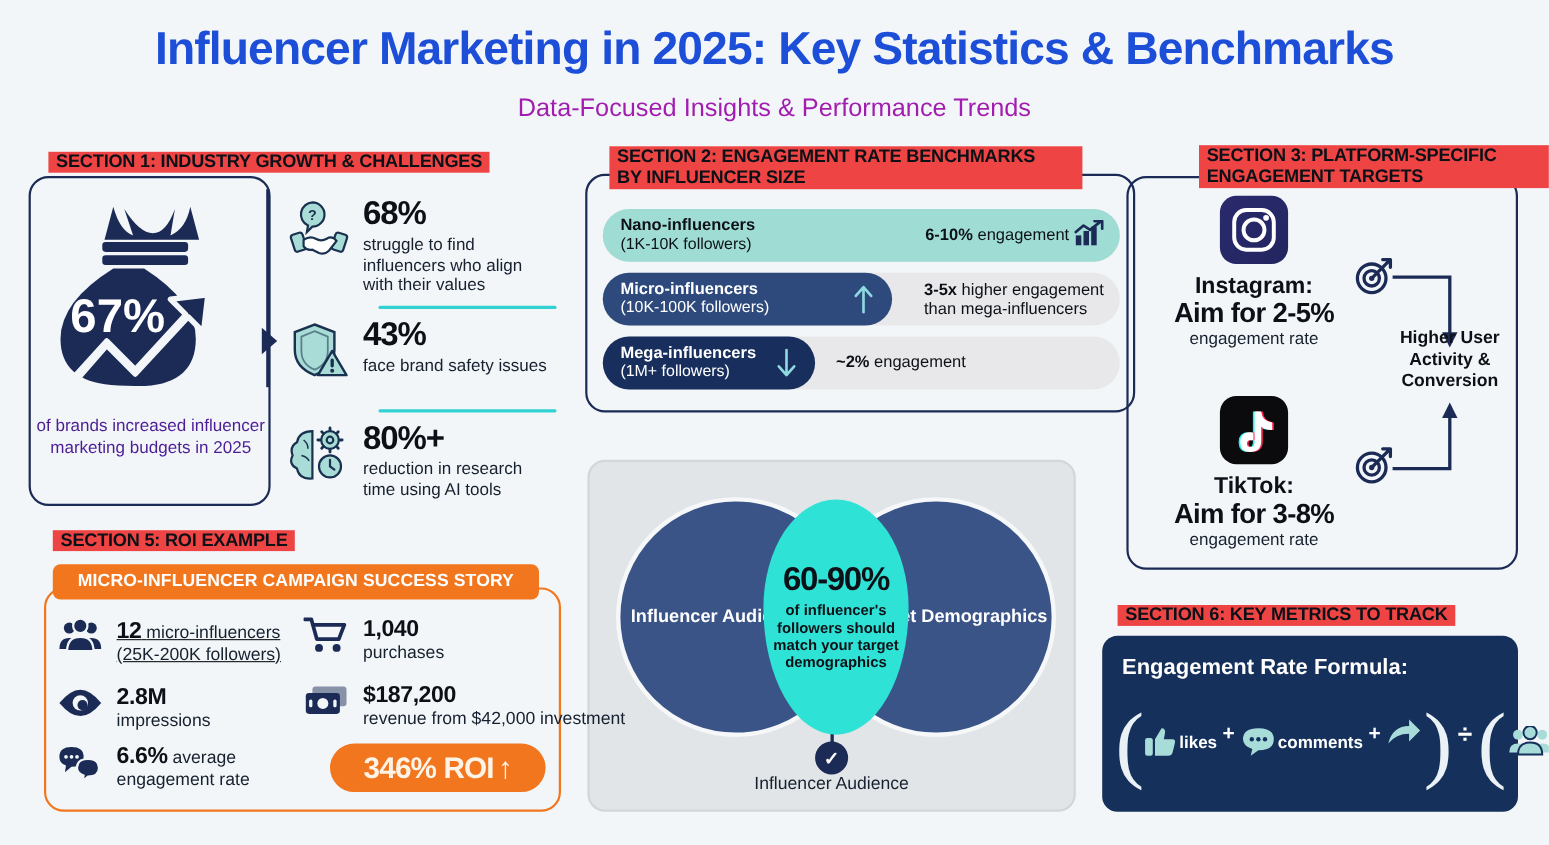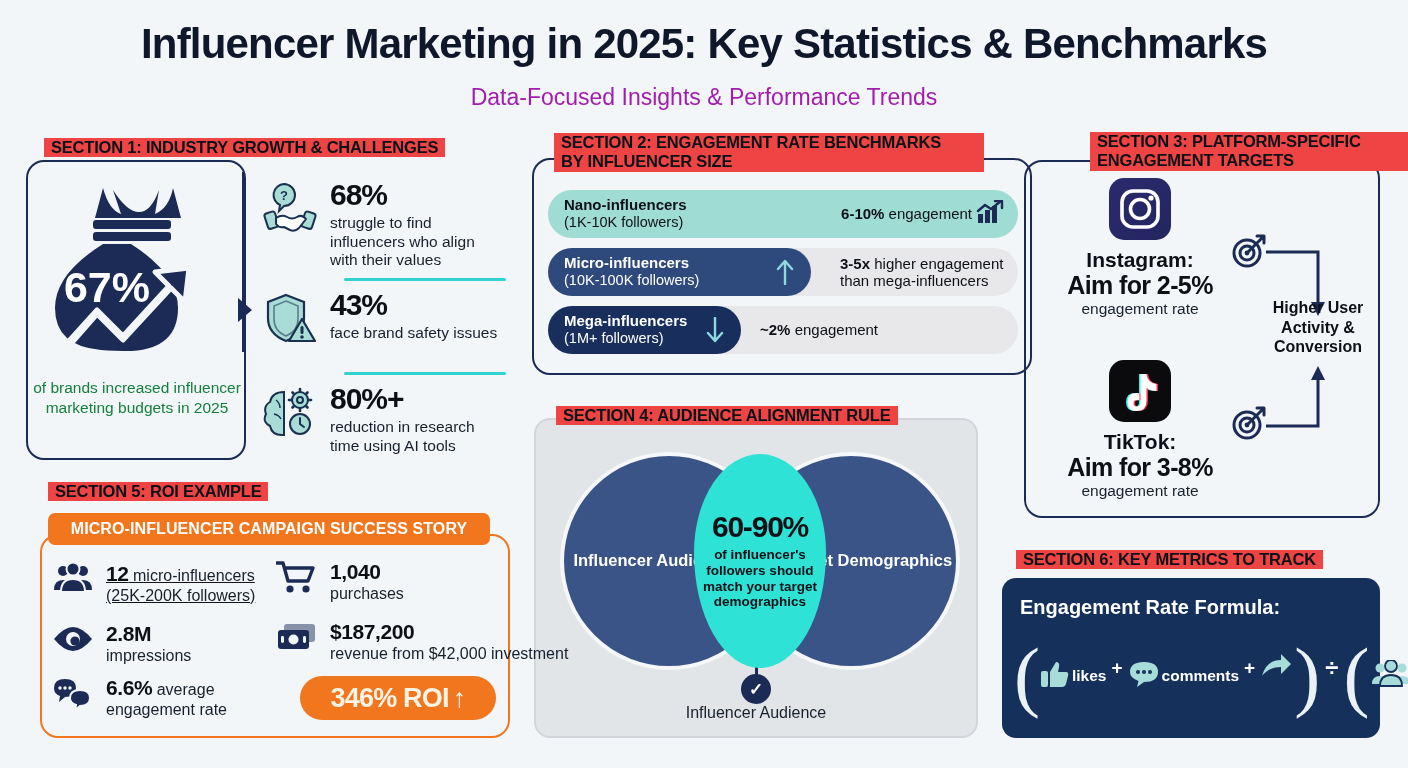--- a/index.html
+++ b/index.html
@@ -11,21 +11,21 @@
     overflow: hidden;
     position: relative;
   }
   .canvas { position: relative; width: 1408px; height: 768px; }
 
   
   .title {
     position: absolute; left: 0; top: 20px; width: 1408px;
     text-align: center;
     font-size: 42px; font-weight: bold; letter-spacing: -0.8px;
-    color: #0f172a;
+    color: #1d4ed8;
   }
   .subtitle {
     position: absolute; left: 0; top: 84px; width: 1408px;
     text-align: center;
     font-size: 23px; color: #a21caf;
   }
 
   
   .panel { position: absolute; }
   .panel-outline {
@@ -44,21 +44,21 @@
     padding: 0 7px;
     white-space: pre-line;
   }
 
   
   #sec1 { left: 26px; top: 160px; width: 220px; height: 300px; }
   .s1-left { position: absolute; left: 26px; top: 172px; width: 220px; }
   .moneybag { position: relative; width: 190px; height: 180px; margin: 8px auto 0; }
   .s1-caption {
     position: absolute; left: 26px; top: 378px; width: 222px;
-    text-align: center; font-size: 15.5px; line-height: 1.28; color: #15803d;
+    text-align: center; font-size: 15.5px; line-height: 1.28; color: #4c1d95;
   }
   .s1-divider-v {
     position: absolute; left: 242px; top: 172px; width: 2.5px; height: 180px;
     background: #1b2b56;
   }
   .s1-arrowhead {
     position: absolute; left: 238px; top: 298px;
     width: 0; height: 0;
     border-top: 12px solid transparent;
     border-bottom: 12px solid transparent;
@@ -386,21 +386,20 @@
     <path d="M2 12 H54 V66" stroke="#1b2b56" stroke-width="3" fill="none"></path>
     <path d="M47 62 L54 76 L61 62 Z" fill="#1b2b56"></path>
     <path d="M2 186 H54 V136" stroke="#1b2b56" stroke-width="3" fill="none"></path>
     <path d="M47 140 L54 126 L61 140 Z" fill="#1b2b56"></path>
   </svg>
   <div class="s3-right">Higher User Activity &amp; Conversion</div>
 
   <div class="panel" id="sec4">
     <div class="panel-fill-gray"></div>
   </div>
-  <div class="panel-title" style="left:556px; top:406px;">SECTION 4: AUDIENCE ALIGNMENT RULE</div>
 
   <div class="venn">
     <div class="venn-c venn-left">
       <span>Influencer Audience</span>
     </div>
     <div class="venn-c venn-right">
       <span>Target Demographics</span>
     </div>
     <div class="venn-lens">
       <div class="lens-big">60-90%</div>

